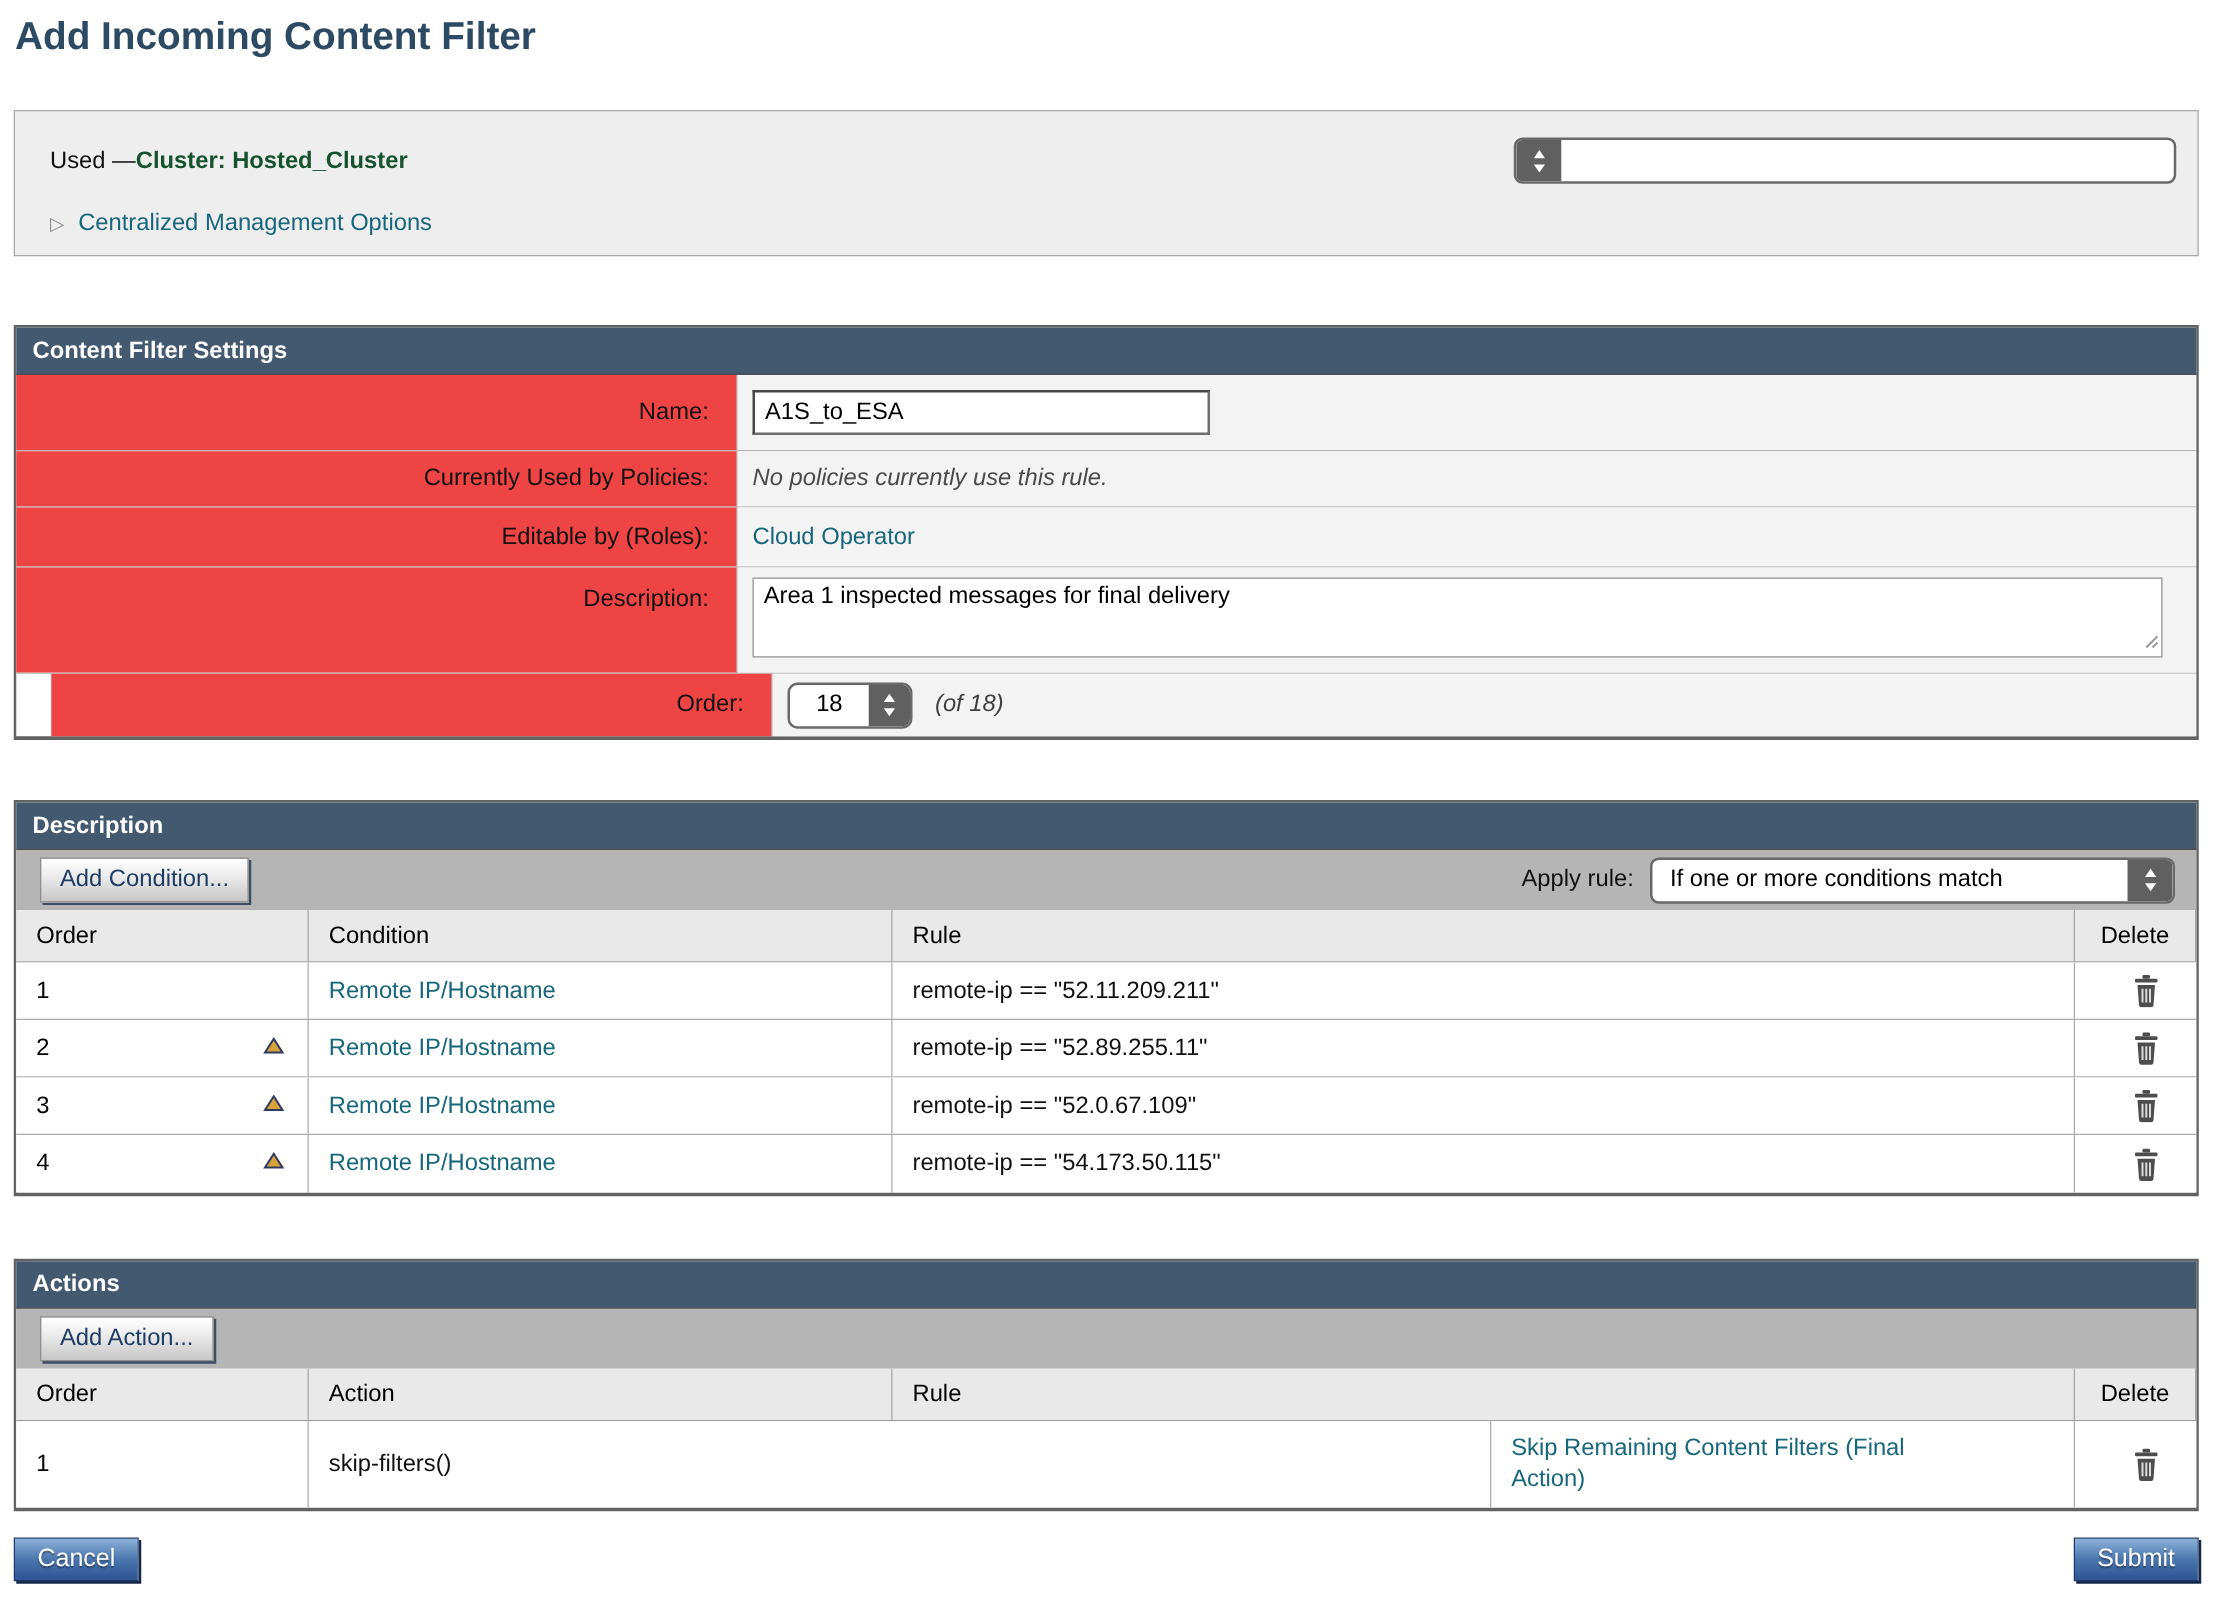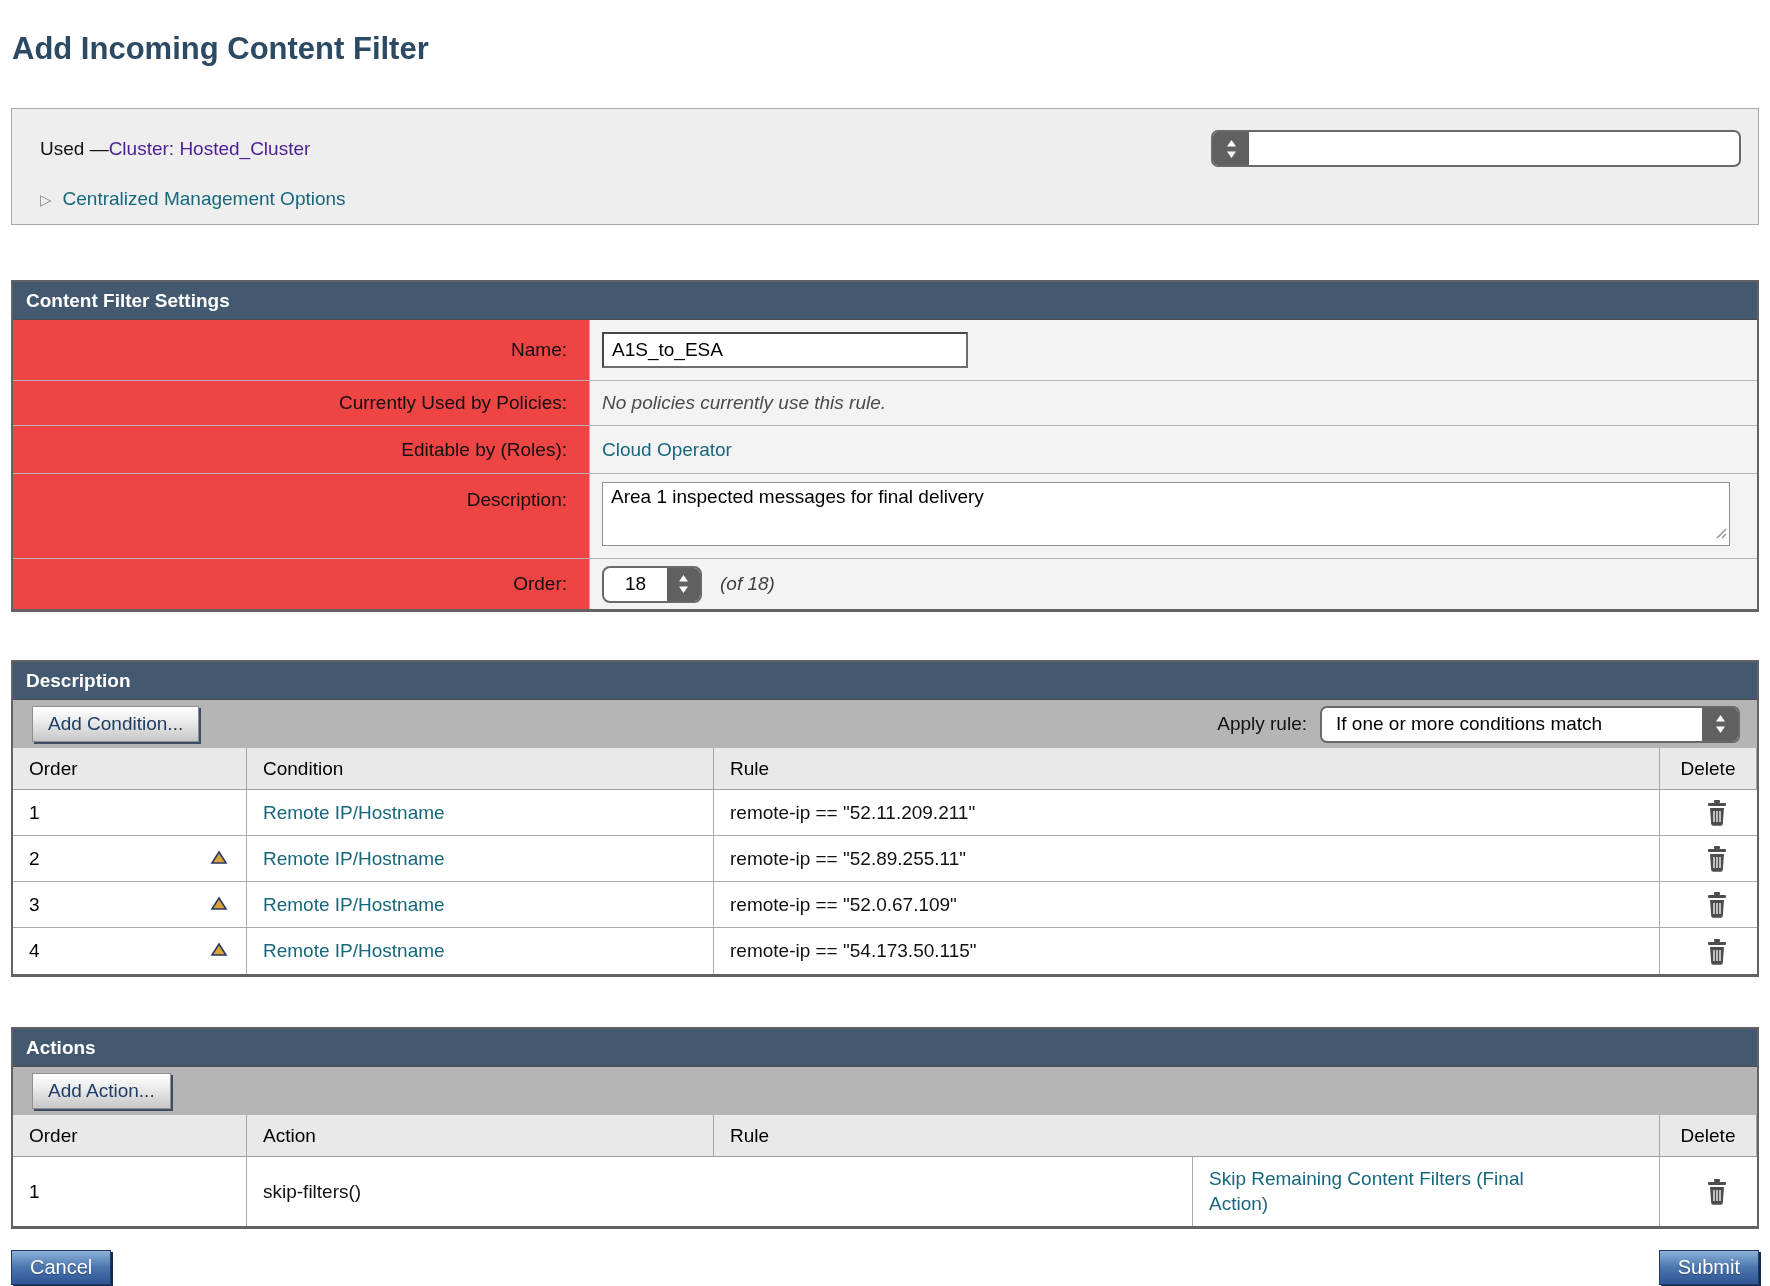--- a/index.html
+++ b/index.html
@@ -2,37 +2,37 @@
 <html><head>
 <meta charset="utf-8">
 <style>
   * { box-sizing: border-box; }
   html,body { margin:0; padding:0; }
   body {
     width:1770px; height:1286px; background:#ffffff; color:#000;
     font-family:"Liberation Sans","DejaVu Sans",sans-serif;
     overflow:hidden;
   }
-  .page { position:relative; width:1770px; height:1064px;margin-top:20px; }
+  .page { position:relative; width:1770px; height:1064px; }
   .content { padding:0 11px; }
 
   .page-title {
     margin:0; padding:10px 0 0 12px;
     font-size:31px; font-weight:bold; color:#2c4a63; line-height:38px;
   }
 
   
   .mode-panel {
     margin-top:40px; height:117px; background:#eeeeee;
     border:1px solid #a8a8a8; padding:0 17px 0 28px;
     display:flex; flex-direction:column;
   }
   .mode-row { display:flex; align-items:center; justify-content:space-between; margin-top:21px; }
   .mode-text { font-size:19px; color:#111; }
-  .mode-value { font-weight:normal; color:#4c1d95; }
+  .mode-value { font-weight:bold; color:#14532d; }
   .cmo-row { margin-top:21px; display:flex; align-items:center; gap:11px; cursor:pointer; width:fit-content; }
   .tri-glyph { color:#8a8a8a; font-size:15px; line-height:1; }
   .teal-link { color:#17677c; text-decoration:none; font-size:19px; cursor:pointer; }
 
   
   .mac-select {
     display:flex; align-items:stretch; height:37px; background:#ffffff;
     border:2px solid #696969; border-radius:7px; overflow:hidden; cursor:pointer;
   }
   .mac-select .sel-label { flex:1; display:flex; align-items:center; padding-left:14px; font-size:19px; white-space:nowrap; }
@@ -52,21 +52,21 @@
   .tbl-settings { margin-top:55px; }
   .tbl-conditions { margin-top:48px; }
   .tbl-actions { margin-top:50px; }
   .tbl-header {
     height:38px; background:#43596f; color:#fff; font-size:19px; font-weight:bold;
     display:flex; align-items:center; padding-left:13px; border-bottom:1px solid #4e4e4e;
   }
 
   
   .s-row { display:flex; border-bottom:1px solid #b3b3b3; }
-  .s-row:last-child { border-bottom:none; }
+  .s-row:last-child { border-bottom:none;padding-left:28px; }
   .s-label {
     width:577px; background:#ef4444; font-size:19px; color:#111;
     display:flex; align-items:center; justify-content:flex-end;
     padding-right:22px; border-right:1px solid #b3b3b3;
   }
   .s-value { flex:1; background:#f3f3f3; display:flex; align-items:center; padding-left:12px; font-size:19px; }
   .r-name { height:61px; }
   .r-policies { height:45px; }
   .r-roles { height:48px; }
   .r-desc { height:85px; }

